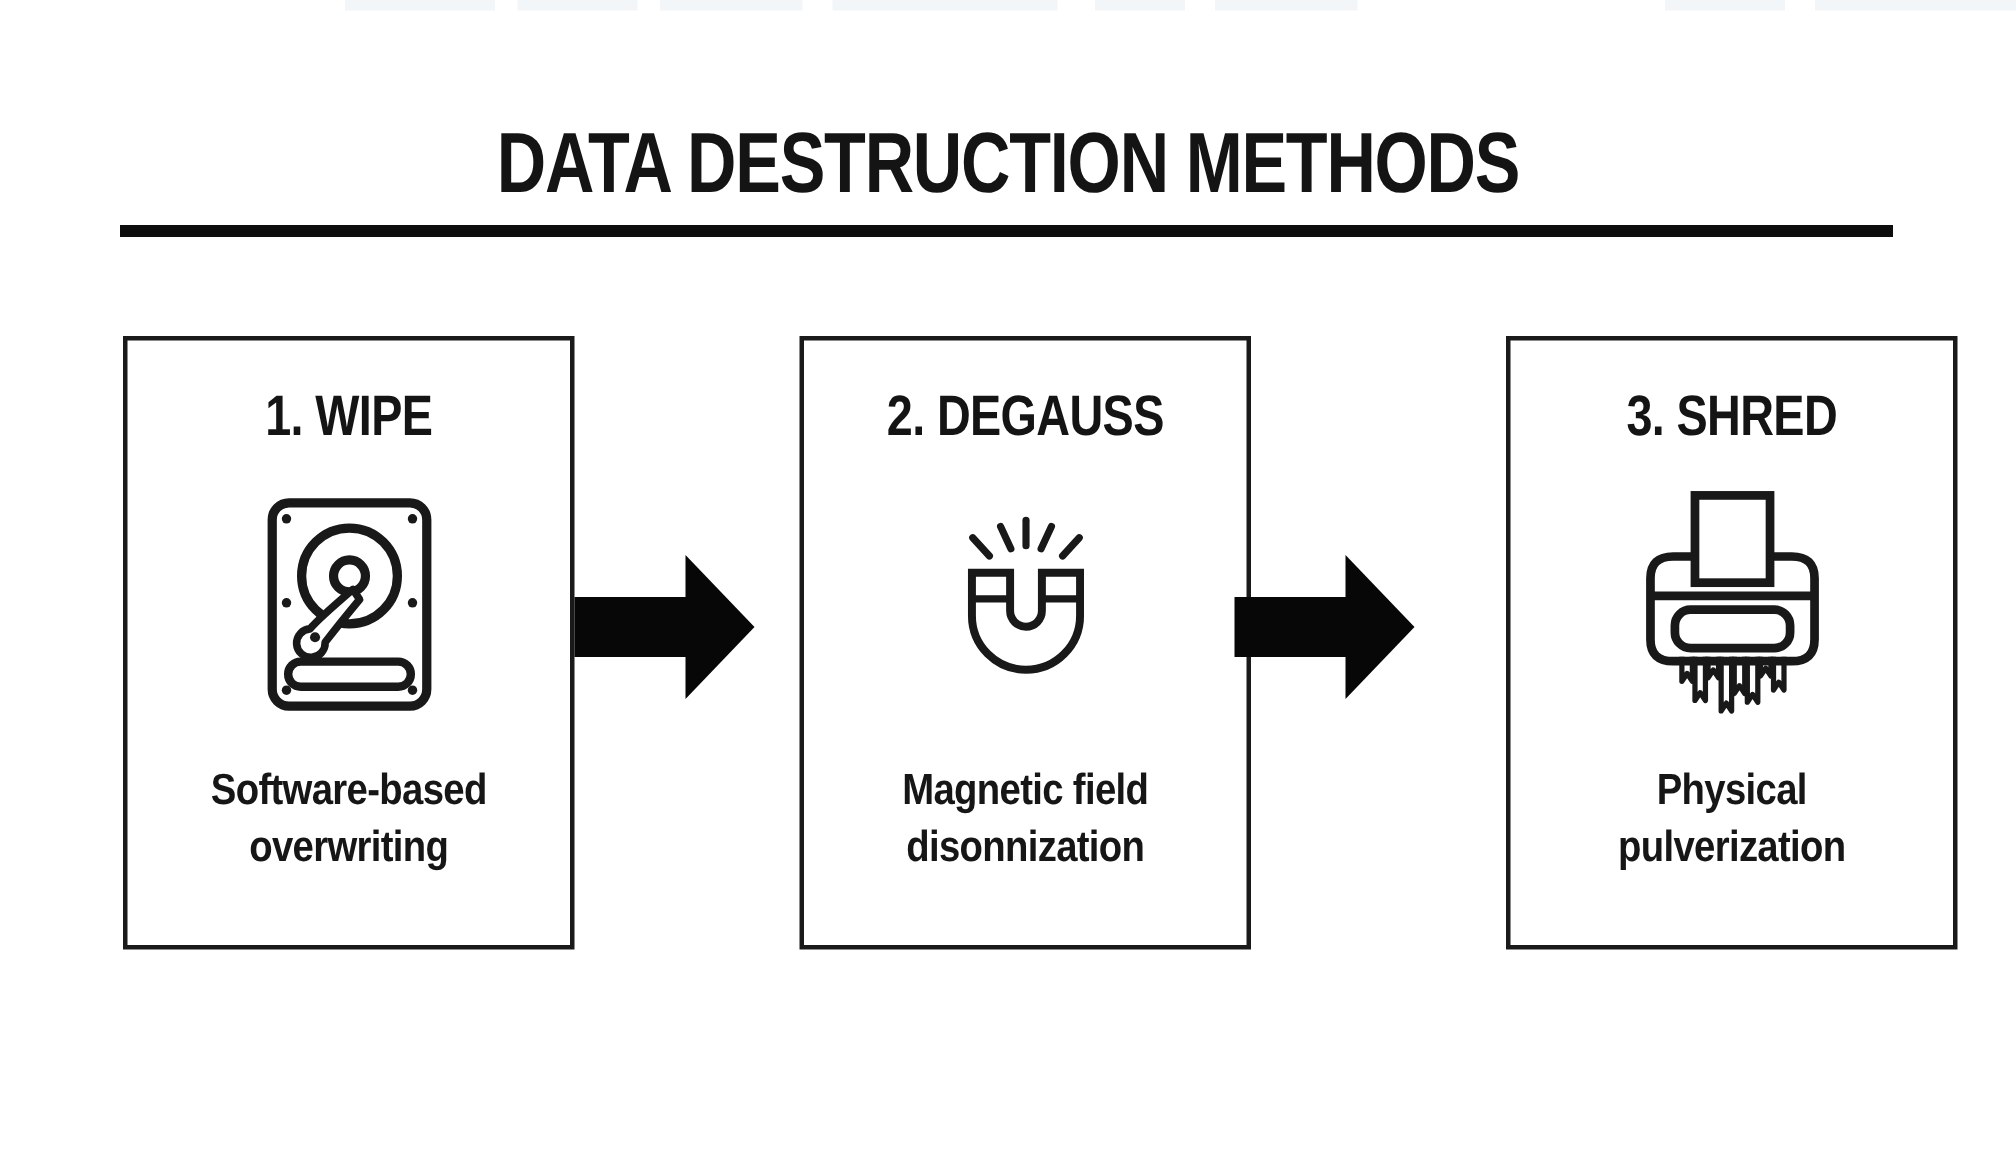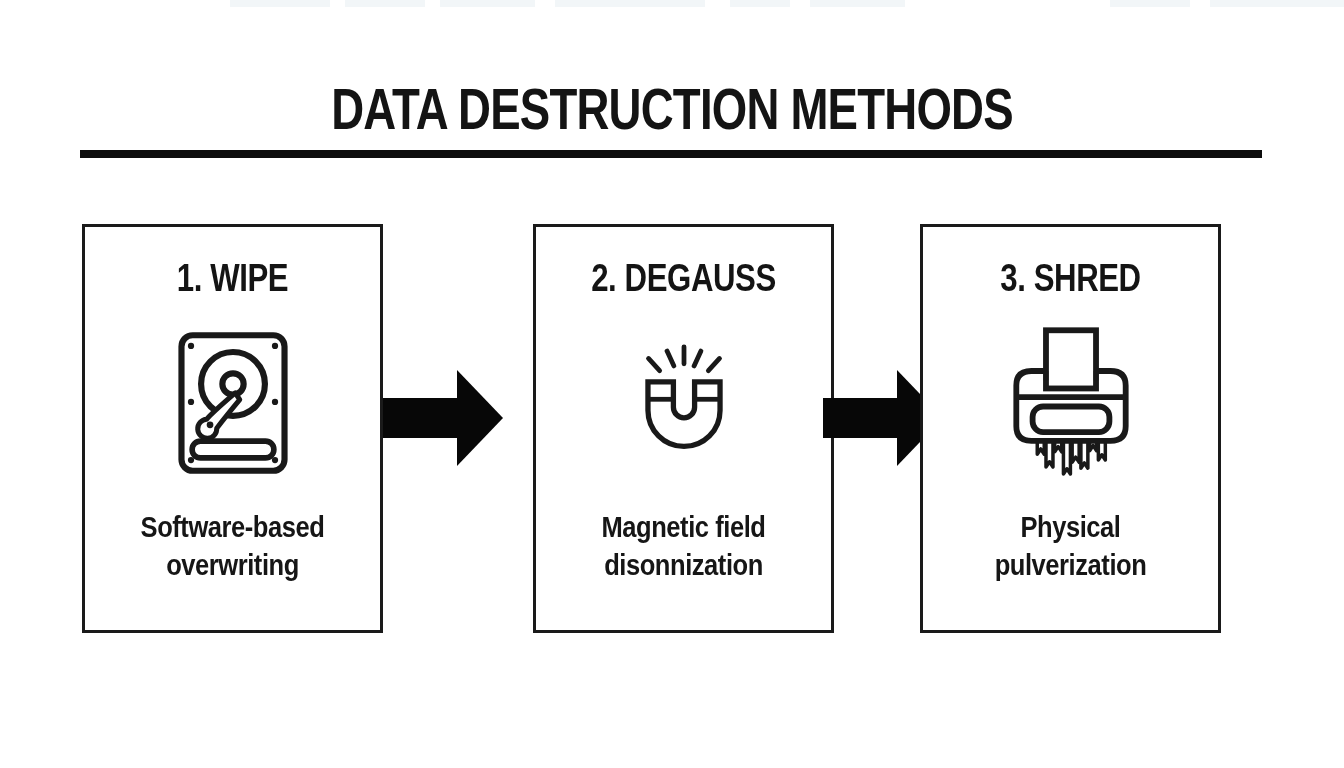--- a/index.html
+++ b/index.html
@@ -32,21 +32,21 @@
 
   .method-box {
     position: absolute;
     top: 224px;
     width: 301px; height: 409px;
     border: 3px solid #1a1a1a;
     background: #ffffff;
   }
   #box-wipe    { left: 82px; }
   #box-degauss { left: 533px; }
-  #box-shred   { left: 920px; padding-left: 40px; }
+  #box-shred   { left: 1004px; padding-left: 40px; }
 
   .method-step {
     position: absolute;
     top: 30px; left: 0; right: 0;
     text-align: center;
     font-size: 38px;
     font-weight: 700;
     letter-spacing: -0.5px;
     transform: scaleX(0.82);
     white-space: nowrap;

